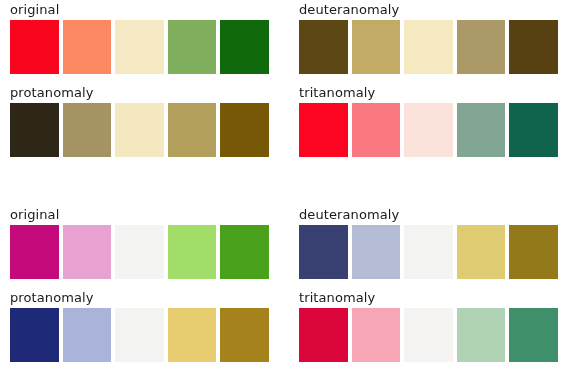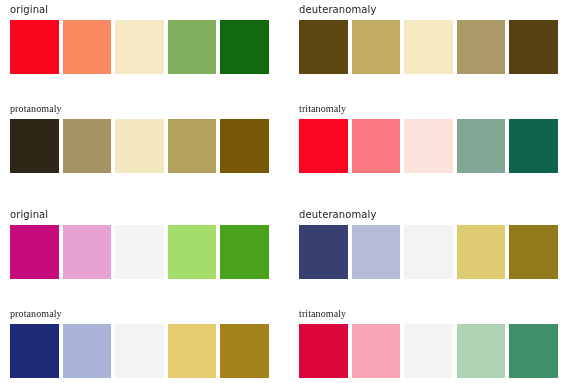--- a/index.html
+++ b/index.html
@@ -27,25 +27,24 @@
   }
   .group-tl { left: 10px;  top: 2px; }
   .group-tr { left: 299px; top: 2px; }
   .group-bl { left: 10px;  top: 207px; }
   .group-br { left: 299px; top: 207px; }
 
   .palette-block {
     position: relative;
   }
   .palette-block + .palette-block {
-    margin-top: 27px;
-    font-family: Liberation Serif, serif;
+    margin-top: 11px;
   }
   .palette-label {
-    font-size: 10px;
+    font-size: 13px;
     line-height: 16px;
     color: #1a1a1a;
     letter-spacing: 0.1px;
     white-space: nowrap;
     margin-bottom: 2px;
     -webkit-font-smoothing: antialiased;
   }
   .swatch-row {
     display: flex;
     flex-direction: row;

